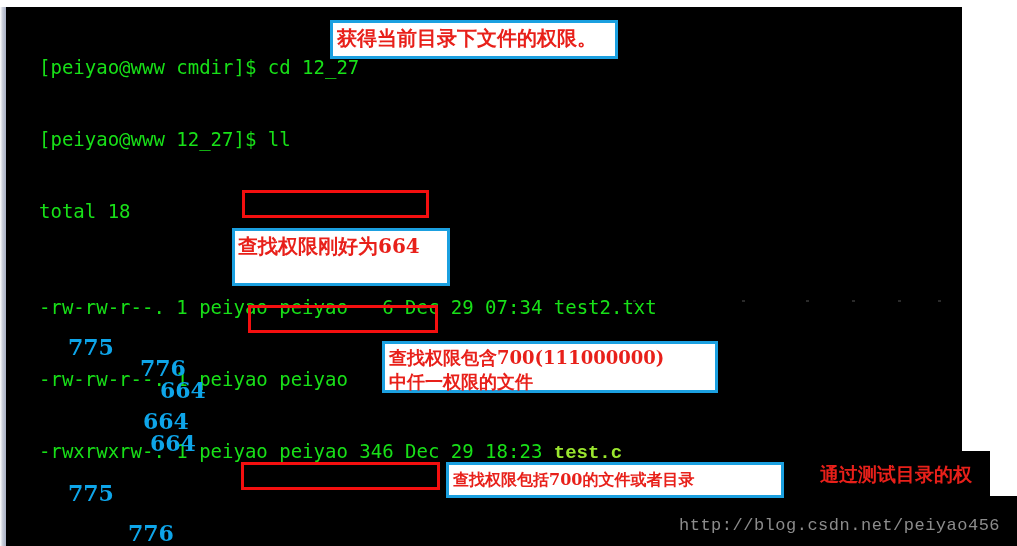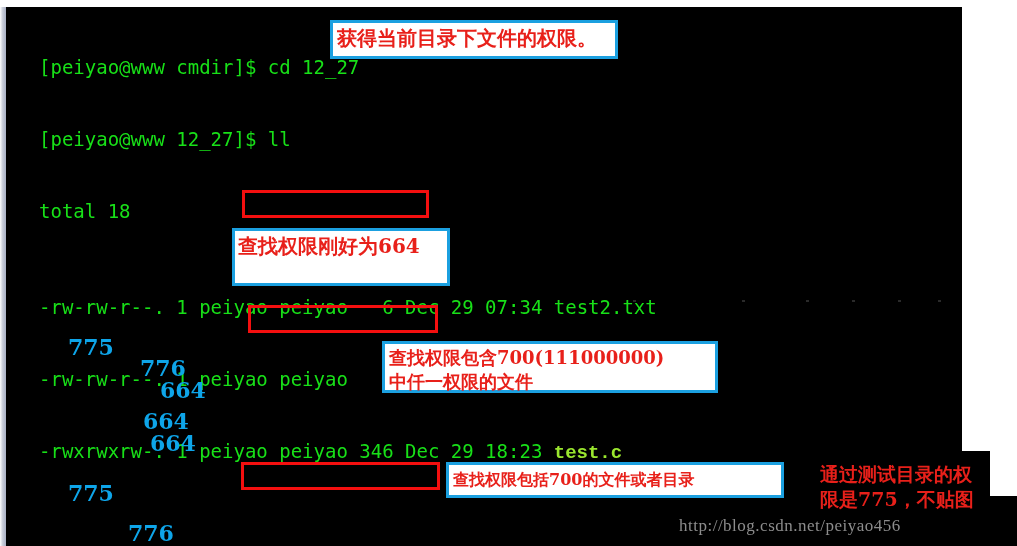--- a/index.html
+++ b/index.html
@@ -57,21 +57,21 @@
     font-family:"DejaVu Serif","Liberation Serif",serif;
     font-size:22px;
     font-weight:bold;
     white-space:pre;
   }
 
   
   #watermark{
     position:absolute;
     color:#8c8c8c;
-    font-family:Liberation Serif, serif;
+    font-family:Liberation Mono, monospace;
     font-size:17px;
     white-space:pre;
     letter-spacing:0.5px;
   }
   
   .artifact{position:absolute;background:#2a2a2a;width:3px;height:2px;}
 </style>
 </head>
 <body>
 
@@ -120,21 +120,21 @@
   </div>
 
   <div id="overlay-layer">
       <div class="cmdbox" style="left: 242px; top: 190px; width: 187px; height: 28px;"></div>
       <div class="cmdbox" style="left: 248px; top: 305px; width: 190px; height: 28px;"></div>
       <div class="cmdbox" style="left: 241px; top: 462px; width: 199px; height: 28px;"></div>
       <div class="anno blue" style="left: 330px; top: 20px; width: 288px; height: 39px; font-size: 20px; line-height: 26px; padding: 2px 0px 0px 4px;"><div>获得当前目录下文件的权限。</div></div>
       <div class="anno blue" style="left: 232px; top: 228px; width: 218px; height: 58px; font-size: 20px; line-height: 26px; padding: 2px 0px 0px 3px;"><div>查找权限刚好为664</div></div>
       <div class="anno blue" style="left: 382px; top: 341px; width: 336px; height: 52px; font-size: 18px; line-height: 24px; padding: 2px 4px 0px 4px;"><div>查找权限包含700(111000000)</div><div>中仟一权限的文件</div></div>
       <div class="anno blue" style="left: 446px; top: 462px; width: 338px; height: 36px; font-size: 16px; line-height: 25px; padding: 2px 7px 0px 4px;"><div>查找权限包括700的文件或者目录</div></div>
-      <div class="anno plain" style="left: 820px; top: 462px; width: 180px; height: 52px; font-size: 19px; line-height: 25px; padding: 0px;"><div>通过测试目录的权</div><div>限是775，不贴图</div></div>
+      <div class="anno plain" style="left: 820px; top: 462px; width: 180px; height: 52px; font-size: 19px; line-height: 25px; padding: 0px;"><div>通过测试目录的权</div></div>
       <div class="permnum" style="left: 68px; top: 334px;">775</div>
       <div class="permnum" style="left: 140px; top: 355px;">776</div>
       <div class="permnum" style="left: 160px; top: 377px;">664</div>
       <div class="permnum" style="left: 143px; top: 408px;">664</div>
       <div class="permnum" style="left: 150px; top: 430px;">664</div>
       <div class="permnum" style="left: 68px; top: 480px;">775</div>
       <div class="permnum" style="left: 128px; top: 520px;">776</div>
     </div>
 
 <div id="watermark" style="left: 679px; top: 516px;">http://blog.csdn.net/peiyao456</div>

